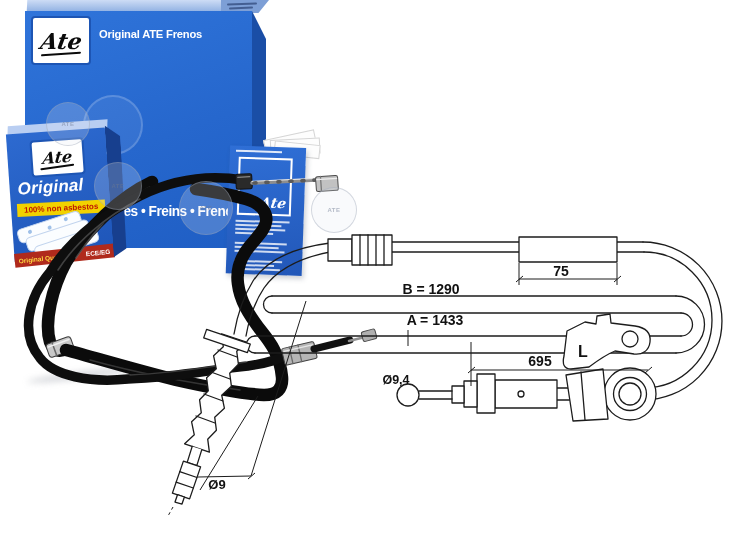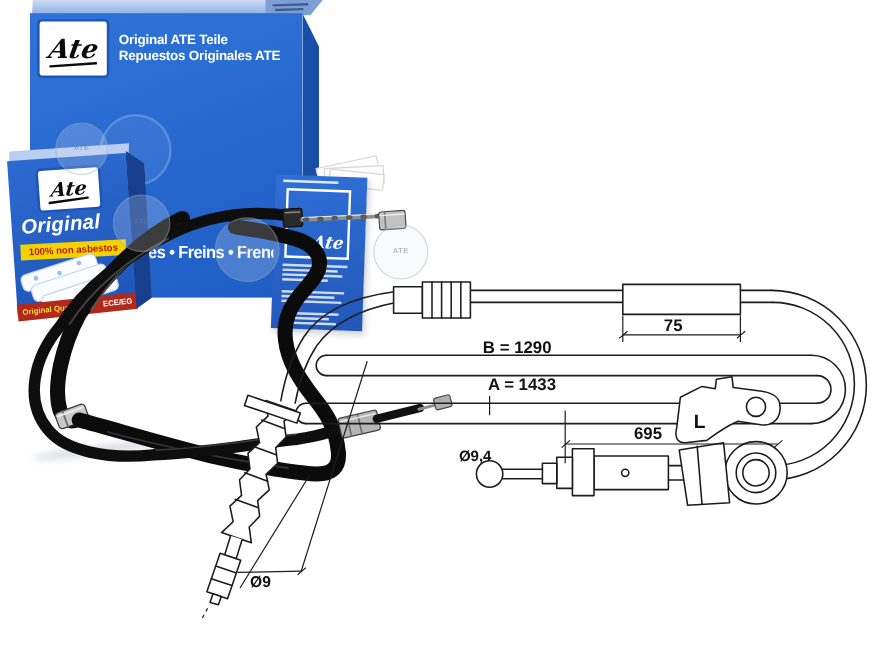--- a/index.html
+++ b/index.html
@@ -83,22 +83,21 @@
       <div class="bb-top-wedge abs">
         <div class="bb-mark" style="left:6px;top:3px;width:30px;transform:rotate(-2deg);"></div>
         <div class="bb-mark" style="left:8px;top:7px;width:24px;transform:rotate(-2deg);"></div>
       </div>
       <div class="bb-front abs">
         <div class="logo-box abs" style="left:6px;top:5px;width:56px;height:45px;">
           <span class="ate-script" style="font-size:22px;">Ate</span>
           <span class="ate-underline" style="left:8px;bottom:8px;width:40px;transform:rotate(-4deg);"></span>
         </div>
         <div class="bb-lines abs">
-          <div>Original ATE Teile</div>
-          <div>Repuestos Originales ATE</div>
+          <div>Original ATE Frenos</div>
         </div>
         <div class="bb-circle abs"></div>
         <div class="bb-band abs">Brakes • Freins • Frenos</div>
       </div>
       <div class="bb-side abs"></div>
     </div>
 
     <div id="small-box" class="abs">
       <div class="sb-top abs"></div>
       <div class="sb-front abs">

